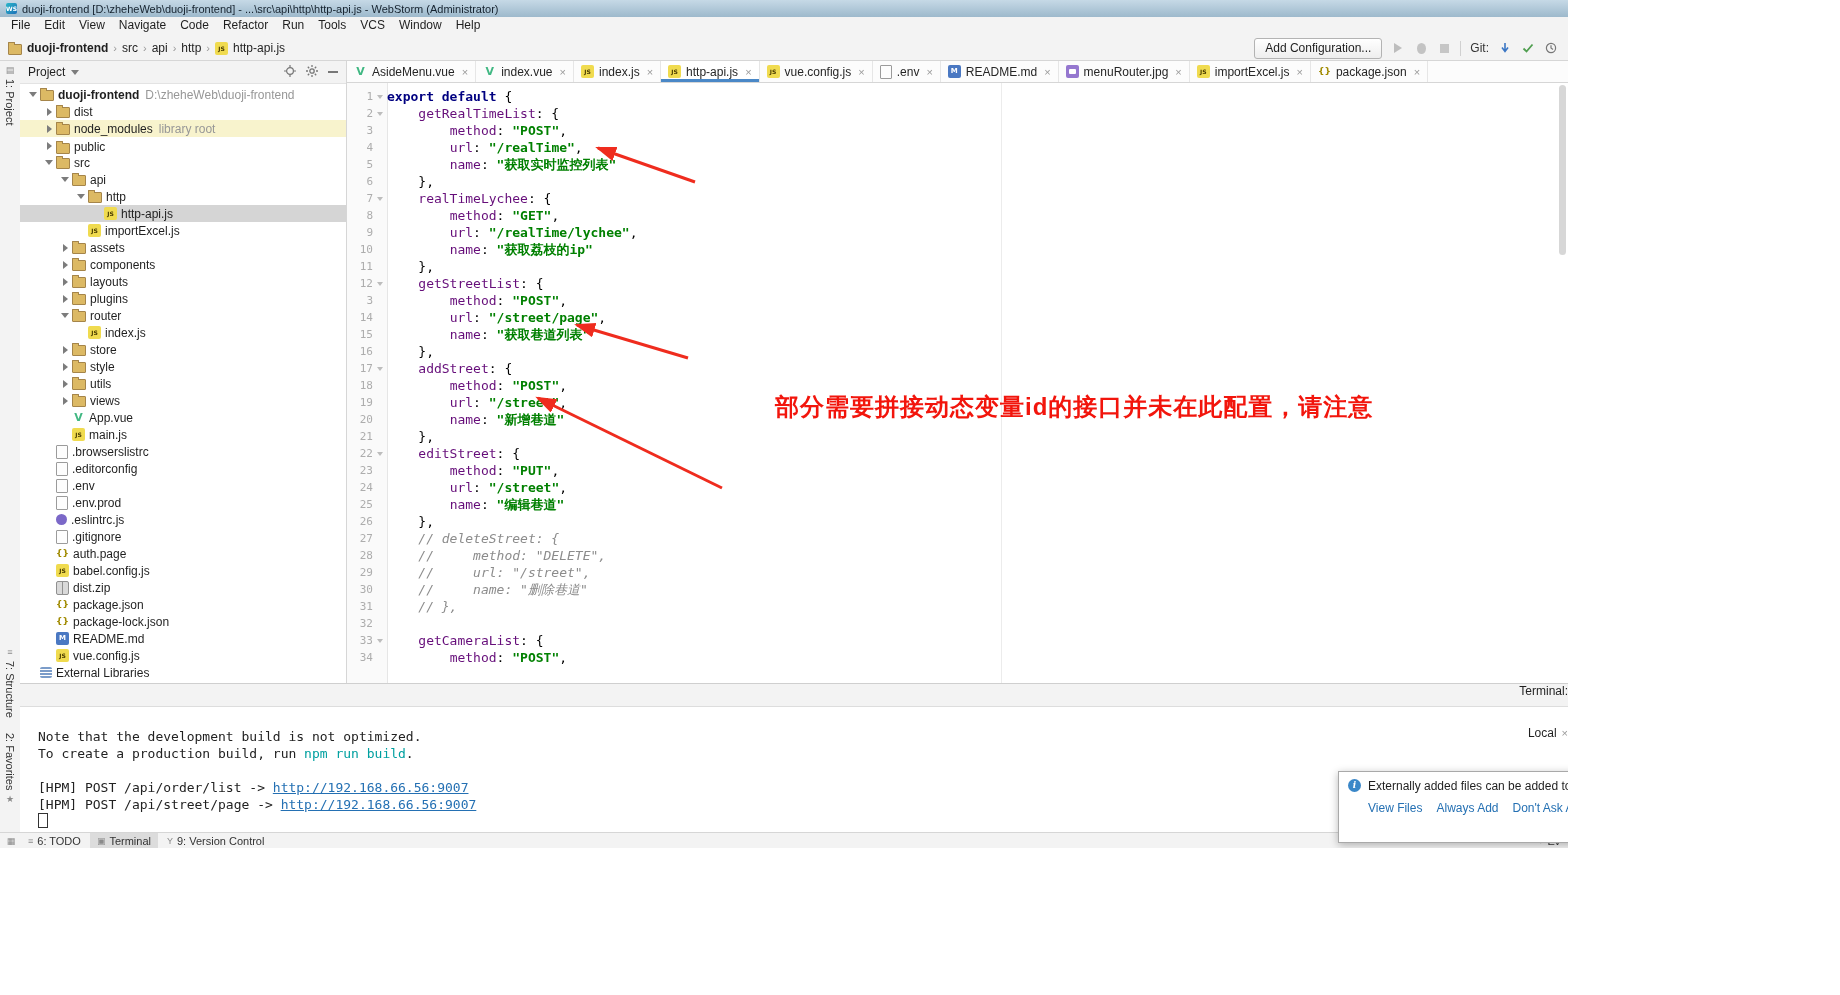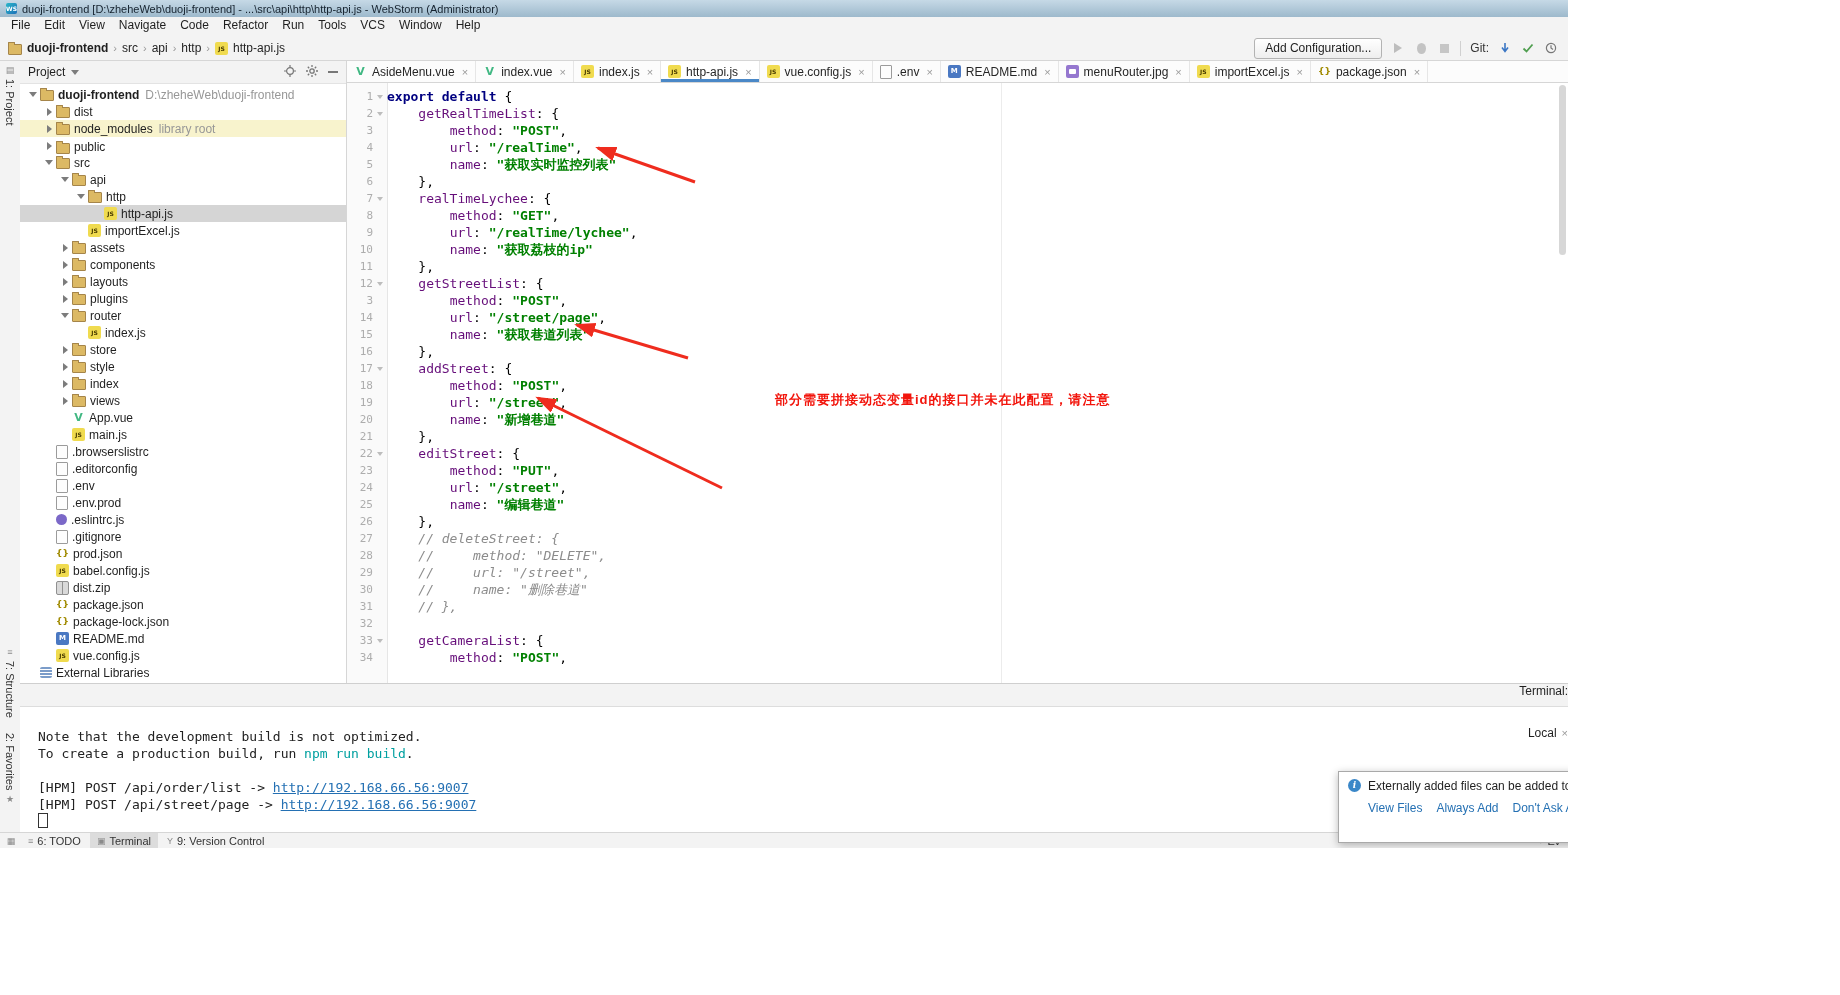--- a/index.html
+++ b/index.html
@@ -92,21 +92,21 @@
       font-size:13px;line-height:17px;}
   .cl{display:flex;height:17px;white-space:pre;}
   .ln{width:26px;text-align:right;color:#adadad;font-size:11px;flex:none;}
   .fm{width:14px;flex:none;display:flex;align-items:center;justify-content:center;}
   .fold-tri{border-left-width:3px;border-right-width:3px;border-top-width:4px;border-top-color:#bdbdbd;}
   .tk-k{color:#000080;font-weight:700;}
   .tk-p{color:#660e7a;}
   .tk-str{color:#008000;font-weight:700;}
   .tk-c{color:#8c8c8c;font-style:italic;}
   .tk-o{color:#000;}
-  .annotation{position:absolute;left:428px;top:308px;font-size:13px;font-weight:700;color:#f2150c;
+  .annotation{position:absolute;left:428px;top:308px;font-size:24px;font-weight:700;color:#f2150c;
       letter-spacing:1px;white-space:nowrap;}
   .arrows{position:absolute;left:0;top:0;}
   .vscroll-thumb{position:absolute;right:2px;top:2px;width:7px;height:170px;background:rgba(140,140,140,.35);border-radius:4px;}
 
   
   .terminal{position:absolute;left:20px;top:683px;right:0;height:149px;background:#fff;}
   .term-header{height:22px;background:#f3f3f3;border-top:1px solid #cfcfcf;border-bottom:1px solid #ddd;
       display:flex;align-items:flex-end;gap:28px;padding-left:10px;flex-direction:column;}
   .term-tab{display:flex;align-items:center;gap:5px;}
   .term-close{color:#9a9a9a;font-size:11px;}
@@ -356,21 +356,21 @@
             <span class="tri-r"></span>
           </span>
           <span class="ic ic-folder"></span>
           <span class="tlabel">style</span>
         </div>
         <div class="trow" style="padding-left: 38px;">
           <span class="arr">
             <span class="tri-r"></span>
           </span>
           <span class="ic ic-folder"></span>
-          <span class="tlabel">index</span>
+          <span class="tlabel">utils</span>
         </div>
         <div class="trow" style="padding-left: 38px;">
           <span class="arr">
             <span class="tri-r"></span>
           </span>
           <span class="ic ic-folder"></span>
           <span class="tlabel">views</span>
         </div>
         <div class="trow" style="padding-left: 38px;">
           <span class="arr"></span>
@@ -408,21 +408,21 @@
           <span class="tlabel">.eslintrc.js</span>
         </div>
         <div class="trow" style="padding-left: 22px;">
           <span class="arr"></span>
           <span class="ic ic-file"></span>
           <span class="tlabel">.gitignore</span>
         </div>
         <div class="trow" style="padding-left: 22px;">
           <span class="arr"></span>
           <span class="ic ic-json">{}</span>
-          <span class="tlabel">prod.json</span>
+          <span class="tlabel">auth.page</span>
         </div>
         <div class="trow" style="padding-left: 22px;">
           <span class="arr"></span>
           <span class="ic ic-js">JS</span>
           <span class="tlabel">babel.config.js</span>
         </div>
         <div class="trow" style="padding-left: 22px;">
           <span class="arr"></span>
           <span class="ic ic-zip"></span>
           <span class="tlabel">dist.zip</span>

